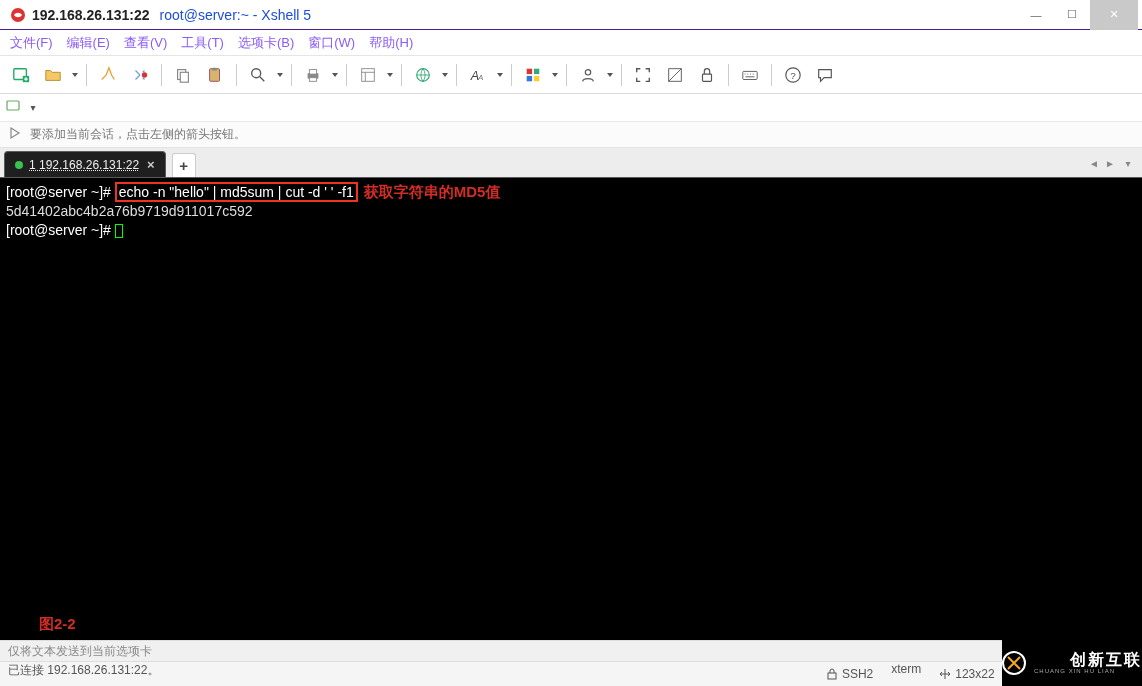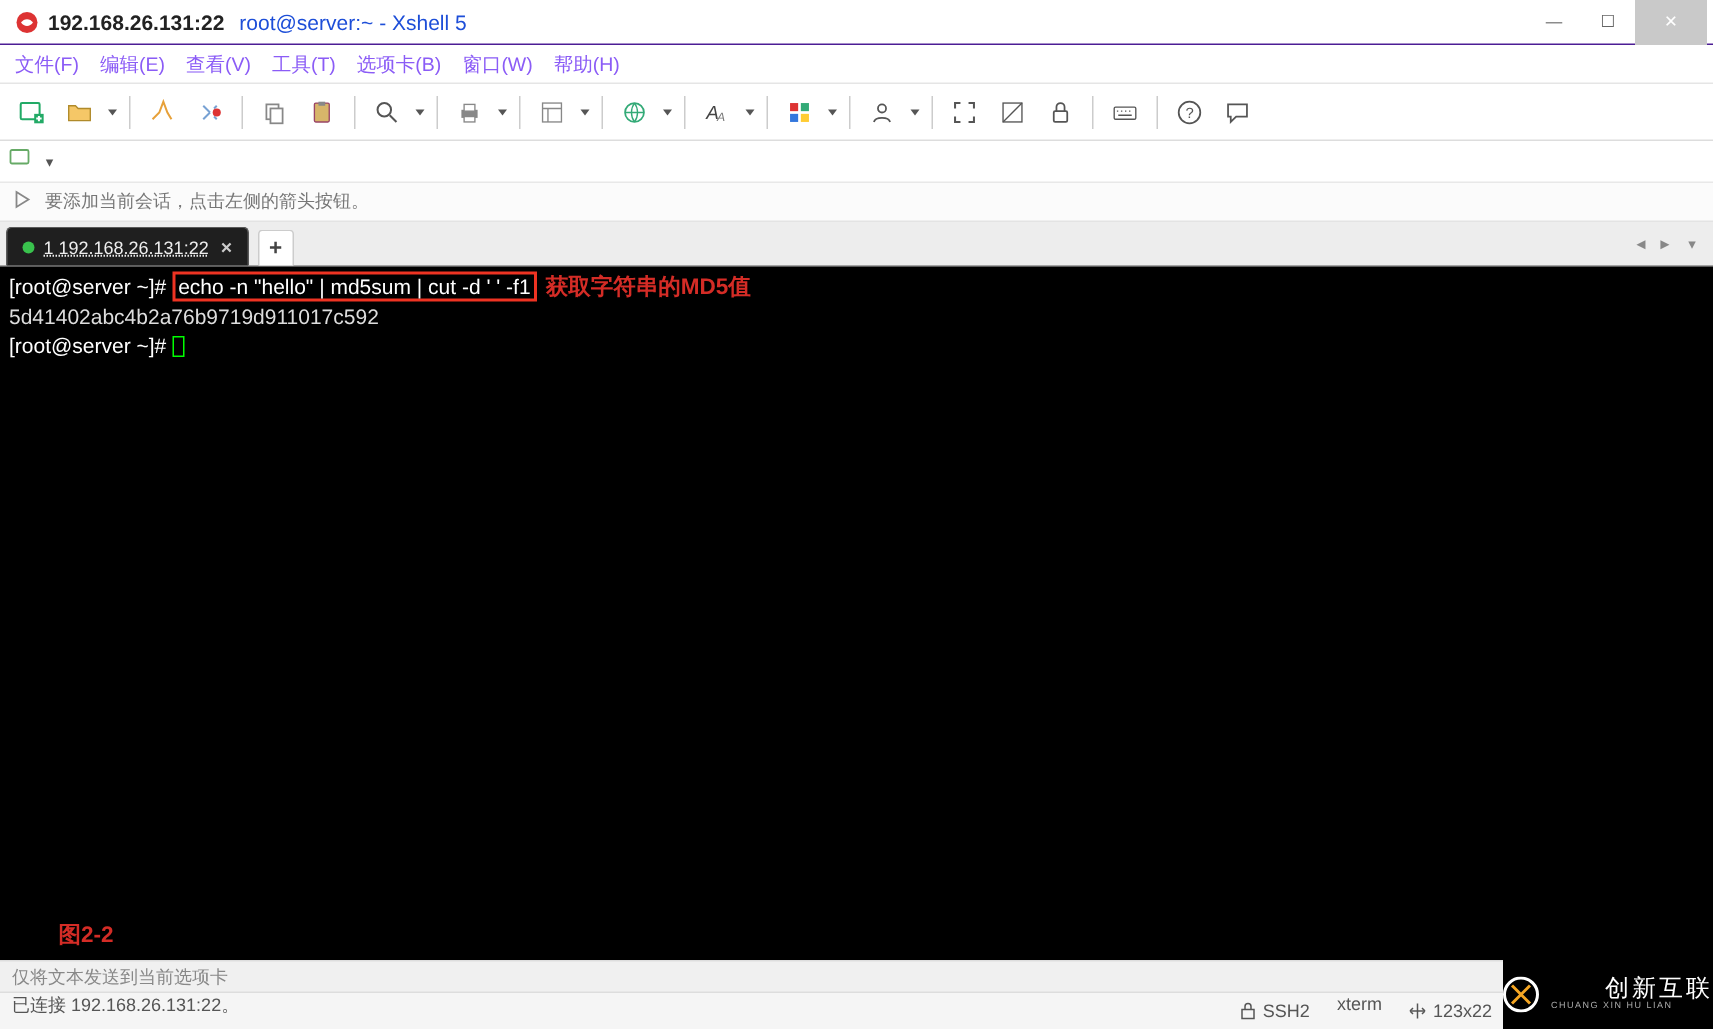--- a/index.html
+++ b/index.html
@@ -63,21 +63,21 @@
 
   
   .statusbar { height:24px; background:#f5f5f5; display:flex; padding:0 8px; font-size:12px; color:#555; gap:18px; }
   .statusbar .flex { flex:1; }
   .statusbar .grp { display:flex; align-items:center; gap:4px; }
   .statusbar svg { width:12px; height:12px; color:#555; }
 
   
   .wm { position:absolute; right:0; bottom:0; width:140px; height:46px; background:#000; color:#fff; display:flex; align-items:center; justify-content:center; gap:8px; }
   .wm .txt { display:flex; flex-direction:column; line-height:1; }
-  .wm .big { font-size:16px; font-weight:400; letter-spacing:2px;margin-left:36px;}
+  .wm .big { font-size:16px; font-weight:700; letter-spacing:2px;margin-left:36px;}
   .wm .sm  { font-size:6px; color:#aaa; letter-spacing:1px;}
   .wm .lg  { width:24px; height:24px; }
 </style>
 </head>
 <body>
 
 <div class="titlebar">
   <span class="app-icon">
     <svg viewBox="0 0 16 16">
         <circle cx="8" cy="8" r="7" fill="#d33"></circle>

